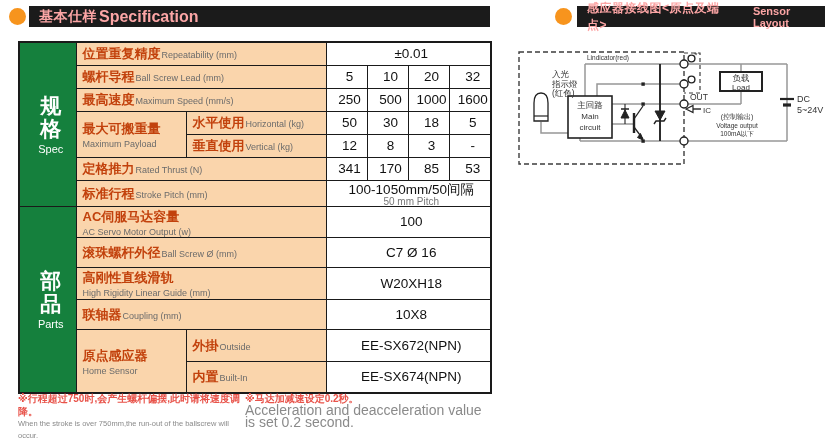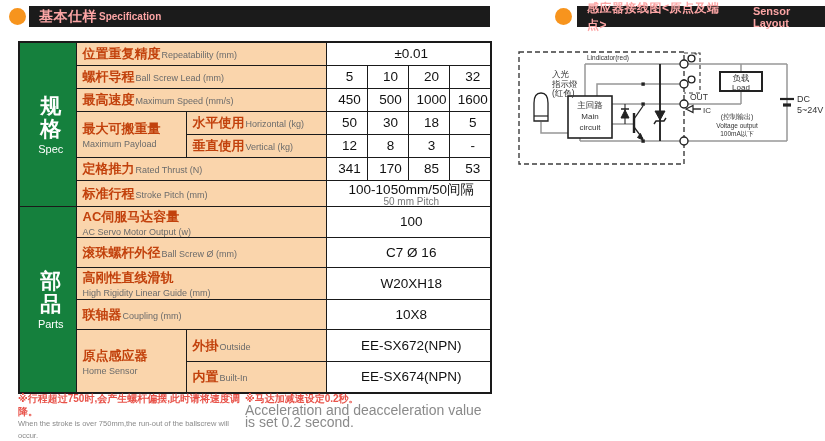--- a/index.html
+++ b/index.html
@@ -6,21 +6,21 @@
   body{
     width:825px;height:441px;position:relative;background:#ffffff;
     font-family:"Liberation Sans","DejaVu Sans",sans-serif;color:#222;
     overflow:hidden;
   }
   
   .bullet{position:absolute;width:17px;height:17px;border-radius:50%;}
   .head-bar{position:absolute;height:21px;background:#1b1b1b;color:#fca5a5;
     display:flex;align-items:center;padding-left:10px;box-sizing:border-box;}
   .head-zh{font-size:14px;font-weight:bold;letter-spacing:.5px;}
-  .head-en{font-size:10px;font-weight:bold;margin-left:2px;}
+  .head-en{font-size:16px;font-weight:bold;margin-left:2px;}
   .head-bar.small .head-zh{font-size:12px;}
   .head-bar.small .head-en{font-size:11px;margin-left:22px;}
 
   
   table.spec{position:absolute;left:18px;top:41px;width:472px;
     border-collapse:collapse;table-layout:fixed;border:2px solid #1a1a1a;}
   table.spec td{border:1px solid #1a1a1a;padding:0 0 0 6px;box-sizing:border-box;overflow:hidden;}
   td.grp{background:#15803d;text-align:center;padding:0;vertical-align:middle;}
   .gv{width:1.05em;margin:0 auto;font-size:21px;line-height:1.12;font-weight:bold;
       color:#fff;word-break:break-all;}
@@ -80,21 +80,21 @@
     </tr>
     <tr class="h23">
       <td class="lbl" colspan="2"><span class="zh">螺杆导程</span><span class="en">Ball Screw Lead (mm)</span></td>
       <td class="val">5</td>
       <td class="val">10</td>
       <td class="val">20</td>
       <td class="val">32</td>
     </tr>
     <tr class="h23">
       <td class="lbl" colspan="2"><span class="zh">最高速度</span><span class="en">Maximum Speed (mm/s)</span></td>
-      <td class="val">450</td>
+      <td class="val">250</td>
       <td class="val">500</td>
       <td class="val">1000</td>
       <td class="val">1600</td>
     </tr>
     <tr class="h23">
       <td class="lbl stacked" rowspan="2"><span class="zh">最大可搬重量</span><span class="en">Maximum Payload</span></td>
       <td class="lbl"><span class="zh">水平使用</span><span class="en">Horizontal (kg)</span></td>
       <td class="val">50</td>
       <td class="val">30</td>
       <td class="val">18</td>

